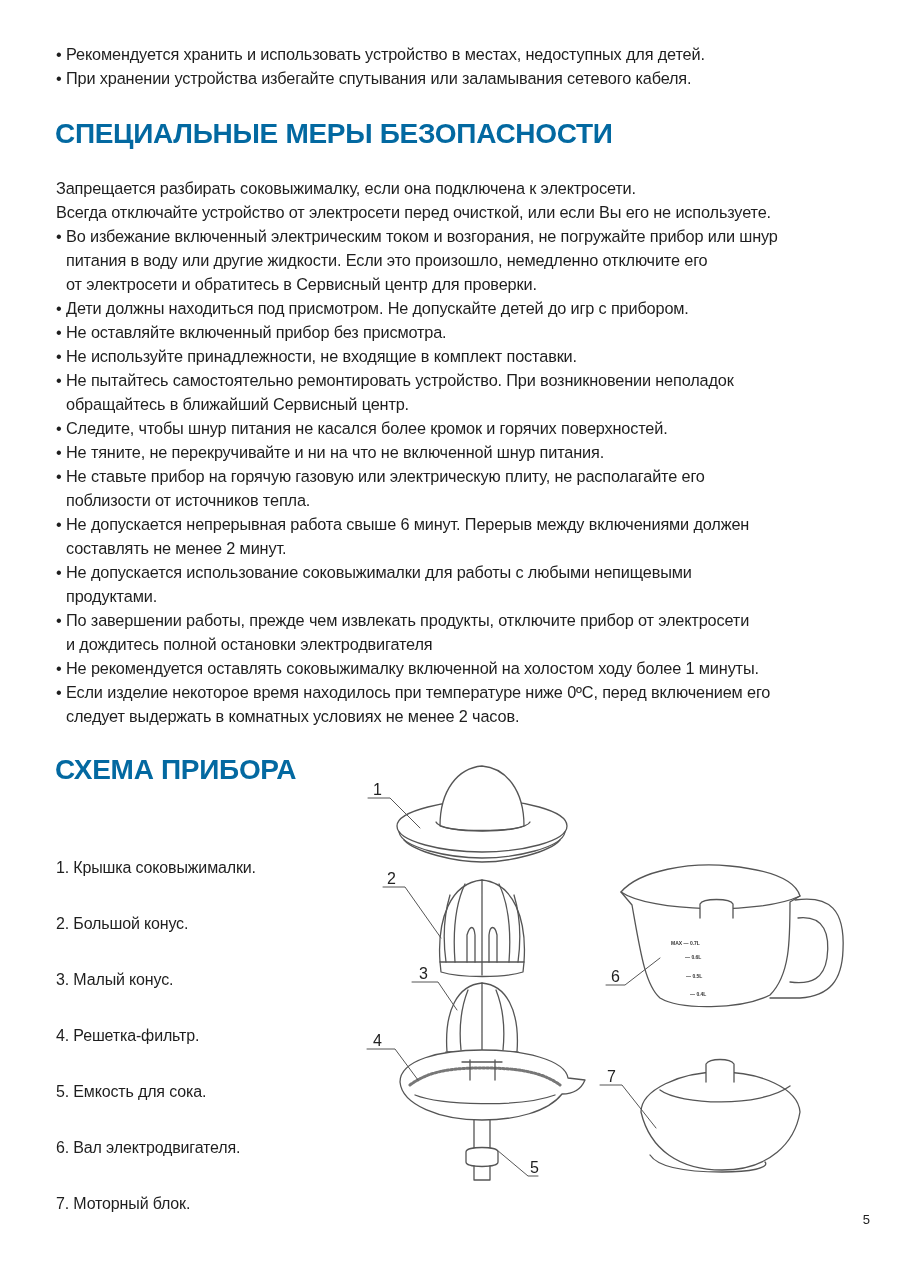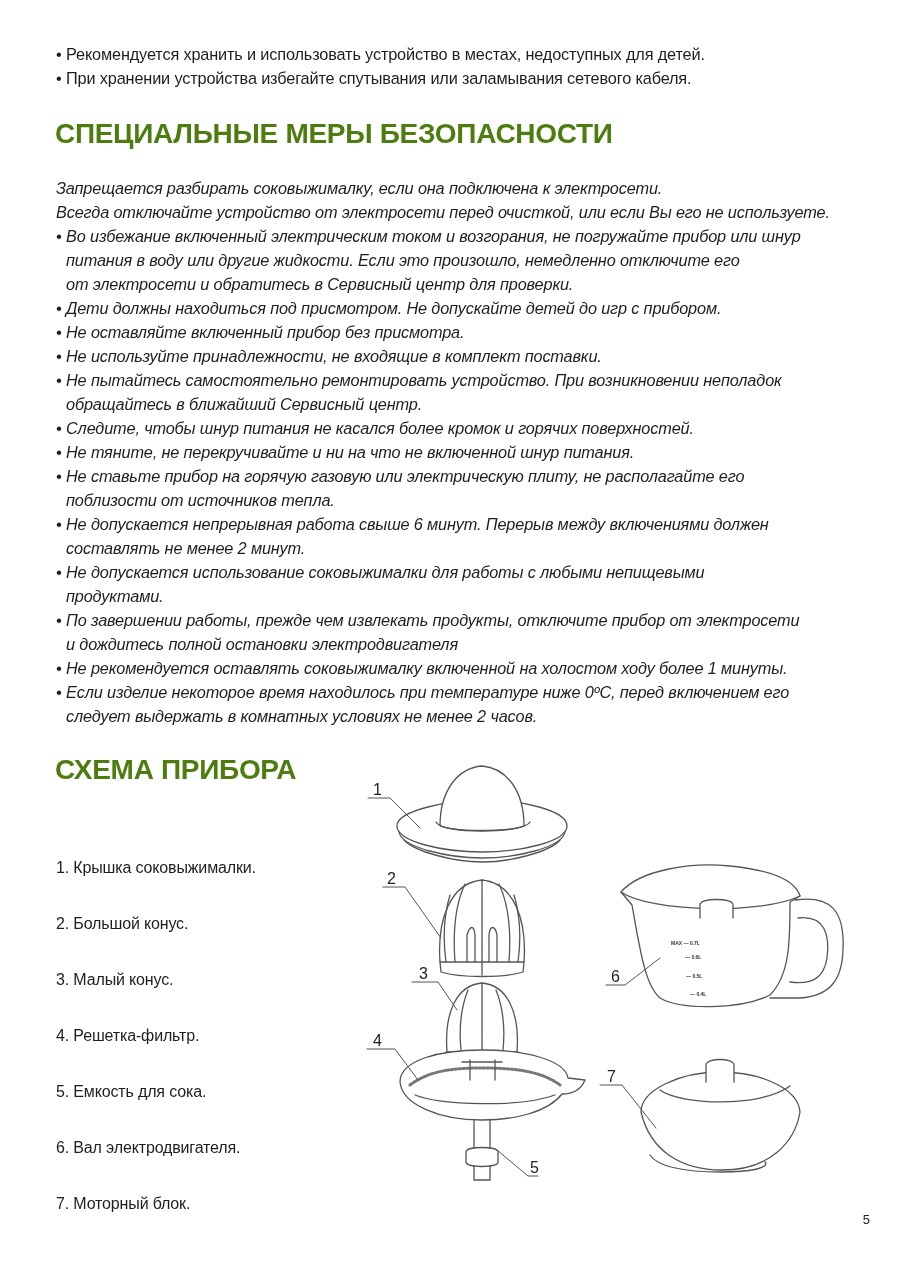--- a/index.html
+++ b/index.html
@@ -5,24 +5,24 @@
   html, body { margin: 0; padding: 0; background: #ffffff; }
   body { width: 923px; height: 1275px; position: relative; overflow: hidden;
          font-family: "Liberation Sans", "DejaVu Sans", sans-serif; color: #1e1e1e; }
   .page { position: absolute; left: 0; top: 0; width: 923px; height: 1275px; }
   .top-list { position: absolute; left: 56px; top: 42px; width: 820px; }
   .line { font-size: 16.3px; line-height: 24px; white-space: nowrap; letter-spacing: -0.15px; }
   .bullet-item { position: relative; padding-left: 10px; }
   .bullet-item .bul { position: absolute; left: 0; top: 0; }
   .bullet-item .txt { display: block; white-space: pre-line; }
   h2.section { position: absolute; left: 55px; margin: 0; font-weight: bold;
-               font-size: 28px; letter-spacing: -0.3px; color: #4d7c0f; white-space: nowrap; }
+               font-size: 28px; letter-spacing: -0.3px; color: #0369a1; white-space: nowrap; }
   #h-safety { top: 118px; }
   #h-scheme { top: 754px; text-align: right; }
-  .safety { position: absolute; left: 56px; top: 176px; width: 830px; font-style: italic; }
+  .safety { position: absolute; left: 56px; top: 176px; width: 830px; }
   .parts { position: absolute; left: 56px; top: 824px; }
   .parts .line { font-size: 16px; line-height: 24px; margin-top: 32px; }
   .diagram { position: absolute; left: 360px; top: 760px; width: 520px; height: 440px; }
   .page-number { position: absolute; right: 53px; top: 1212px; font-size: 13px; color: #222; }
   .callout { font-family: "Liberation Sans", sans-serif; font-size: 16px; fill: #222; }
   .scale { font-family: "Liberation Sans", sans-serif; font-size: 5px; font-weight: bold; fill: #333; }
 </style>
 </head>
 <body>
 

